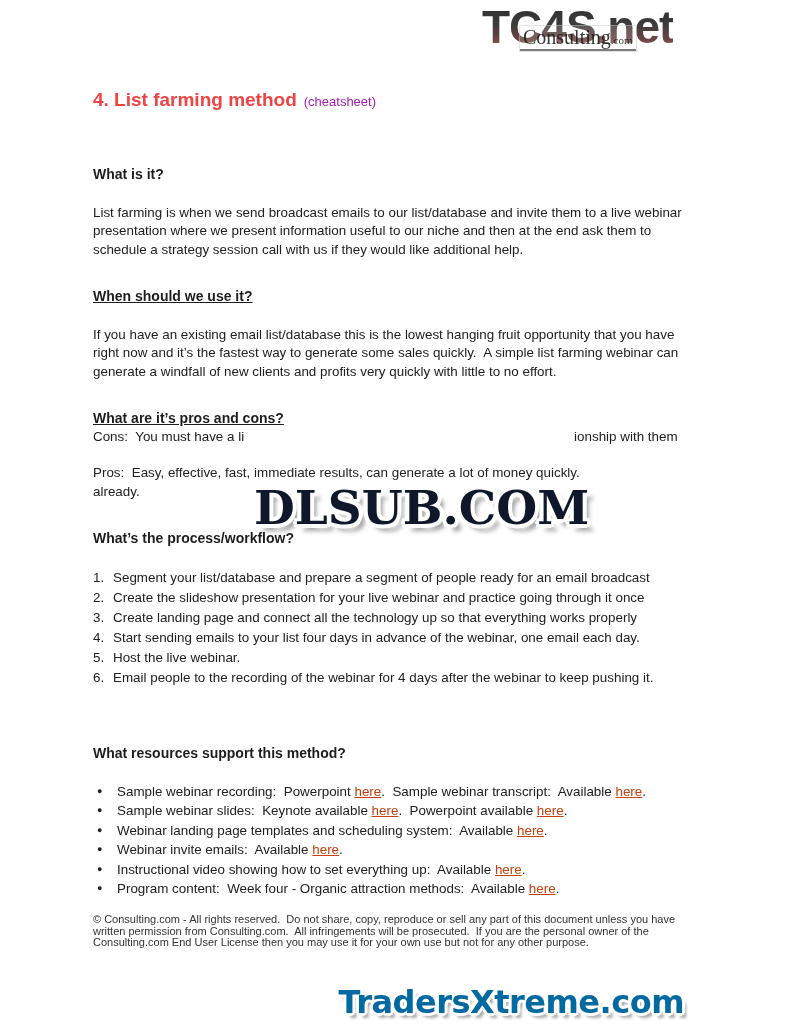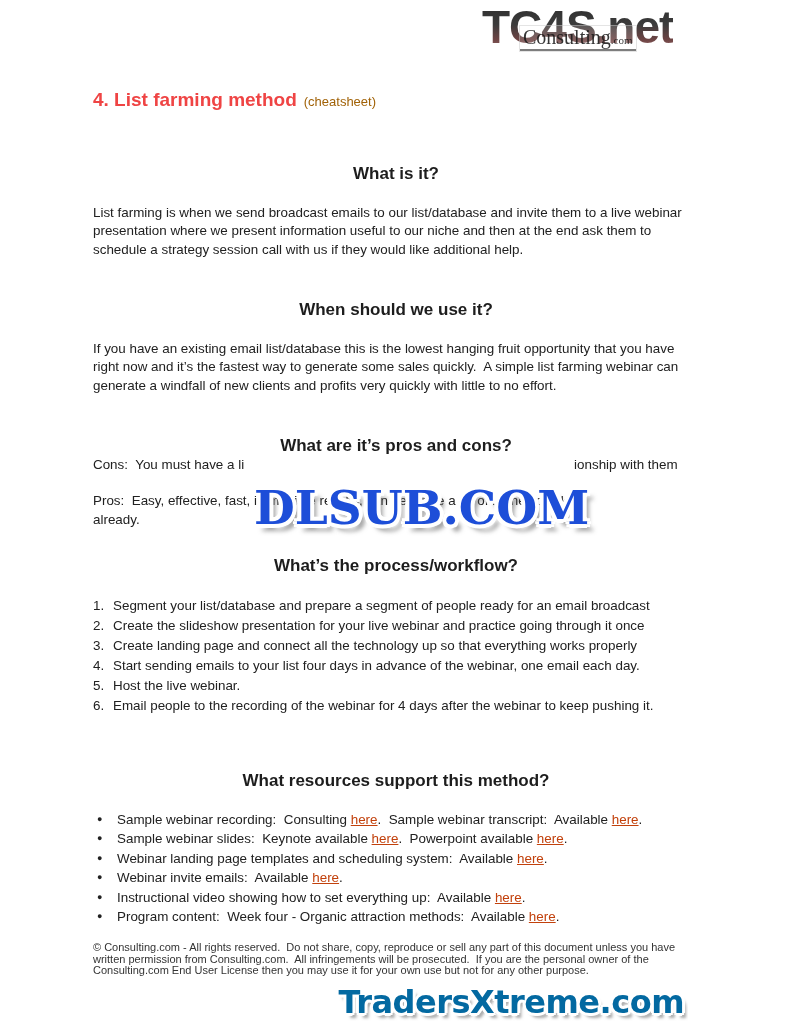--- a/index.html
+++ b/index.html
@@ -4,25 +4,25 @@
 <style>
   html,body{margin:0;padding:0;background:#ffffff;}
   .page{
     position:relative;width:688px;height:1024px;background:#ffffff;overflow:hidden;
     font-family:"Liberation Sans","DejaVu Sans",sans-serif;color:#212121;
   }
   .content{position:absolute;left:93px;top:0;width:606px;}
   
   .title{padding-top:87px;line-height:26px;white-space:pre;}
   .title-main{font-size:19px;font-weight:bold;color:#ef4444;}
-  .title-suffix{font-size:13px;color:#a16207;margin-left:7px;}
+  .title-suffix{font-size:13px;color:#a21caf;margin-left:7px;}
   
-  h2{margin:0;font-size:17px;font-weight:bold;color:#1d1d1d;line-height:18.5px;text-align:center;}
+  h2{margin:0;font-size:14px;font-weight:bold;color:#1d1d1d;line-height:18.5px;}
   .mt-big{margin-top:50px;}
-  .mt-sec{margin-top:42px;}
+  .mt-sec{margin-top:28px;text-decoration:underline;}
   .mt-sec2{margin-top:28px;}
   .mt-sec3{margin-top:56px;}
   p.body{margin:20px 0 0 0;font-size:13.4px;line-height:18.5px;white-space:pre-wrap;color:#212121;}
   p.tight{margin-top:0;}
   p.prosfirst{margin-top:18px;}
   .obscured-gap{display:inline-block;width:330px;height:1px;}
   
   .numlist{margin-top:20px;font-size:13.4px;}
   .num-row{display:flex;line-height:20px;white-space:pre;}
   .num-row .num{flex:0 0 20px;}
@@ -45,21 +45,21 @@
     font-family:"Liberation Serif","DejaVu Serif",serif;font-size:20px;
     color:rgba(25,25,25,0.88);border-bottom:2px solid rgba(70,70,70,0.7);
     box-shadow:0 0 0 1px rgba(205,205,205,0.55);background:rgba(252,252,252,0.15);
     white-space:nowrap;
   }
   .consulting-com{font-size:11px;}
   
   .dlsub-watermark{
     position:absolute;left:254px;top:483px;
     font-family:"DejaVu Serif","Liberation Serif",serif;font-weight:bold;
-    font-size:47px;line-height:50px;letter-spacing:0px;color:#1d4ed8;
+    font-size:47px;line-height:50px;letter-spacing:0px;color:#0f172a;
     text-shadow:
       -3px -3px 0 #fff, 3px -3px 0 #fff, -3px 3px 0 #fff, 3px 3px 0 #fff,
       -4px 0 0 #fff, 4px 0 0 #fff, 0 -4px 0 #fff, 0 4px 0 #fff,
       6px 7px 4px rgba(90,90,90,0.55);
     white-space:nowrap;
   }
   
   .traders-logo{
     position:absolute;top:984px;right:4px;
     font-family:"DejaVu Sans","Liberation Sans",sans-serif;font-weight:bold;
@@ -101,21 +101,21 @@
         <div class="num-row"><span class="num">1.</span><span>Segment your list/database and prepare a segment of people ready for an email broadcast</span></div>
         <div class="num-row"><span class="num">2.</span><span>Create the slideshow presentation for your live webinar and practice going through it once</span></div>
         <div class="num-row"><span class="num">3.</span><span>Create landing page and connect all the technology up so that everything works properly</span></div>
         <div class="num-row"><span class="num">4.</span><span>Start sending emails to your list four days in advance of the webinar, one email each day.</span></div>
         <div class="num-row"><span class="num">5.</span><span>Host the live webinar.</span></div>
         <div class="num-row"><span class="num">6.</span><span>Email people to the recording of the webinar for 4 days after the webinar to keep pushing it.</span></div>
       </div>
 
     <h2 class="mt-sec3">What resources support this method?</h2>
     <div class="bullist" id="resources-list">
-        <div class="bul-row"><span class="dot">●</span><span><span>Sample webinar recording:  Consulting </span><a class="doclink" href="#">here</a><span>.  Sample webinar transcript:  Available </span><a class="doclink" href="#">here</a><span>.</span></span></div>
+        <div class="bul-row"><span class="dot">●</span><span><span>Sample webinar recording:  Powerpoint </span><a class="doclink" href="#">here</a><span>.  Sample webinar transcript:  Available </span><a class="doclink" href="#">here</a><span>.</span></span></div>
         <div class="bul-row"><span class="dot">●</span><span><span>Sample webinar slides:  Keynote available </span><a class="doclink" href="#">here</a><span>.  Powerpoint available </span><a class="doclink" href="#">here</a><span>.</span></span></div>
         <div class="bul-row"><span class="dot">●</span><span><span>Webinar landing page templates and scheduling system:  Available </span><a class="doclink" href="#">here</a><span>.</span></span></div>
         <div class="bul-row"><span class="dot">●</span><span><span>Webinar invite emails:  Available </span><a class="doclink" href="#">here</a><span>.</span></span></div>
         <div class="bul-row"><span class="dot">●</span><span><span>Instructional video showing how to set everything up:  Available </span><a class="doclink" href="#">here</a><span>.</span></span></div>
         <div class="bul-row"><span class="dot">●</span><span><span>Program content:  Week four - Organic attraction methods:  Available </span><a class="doclink" href="#">here</a><span>.</span></span></div>
       </div>
 
     <p class="footer">© Consulting.com - All rights reserved.  Do not share, copy, reproduce or sell any part of this document unless you have written permission from Consulting.com.  All infringements will be prosecuted.  If you are the personal owner of the Consulting.com End User License then you may use it for your own use but not for any other purpose.</p>
   </div>
 

